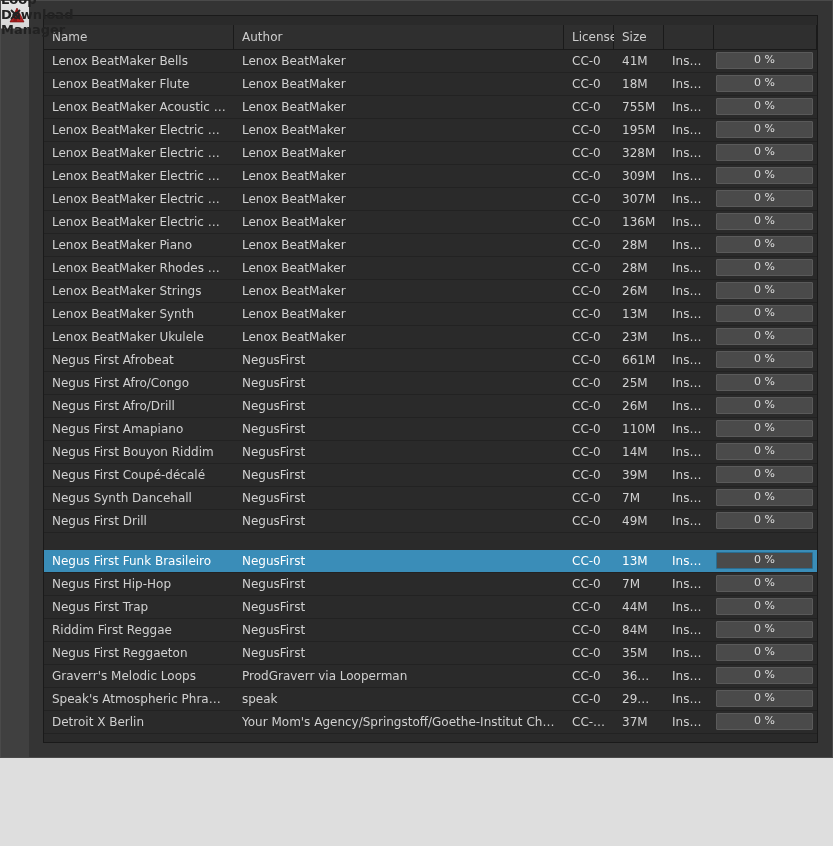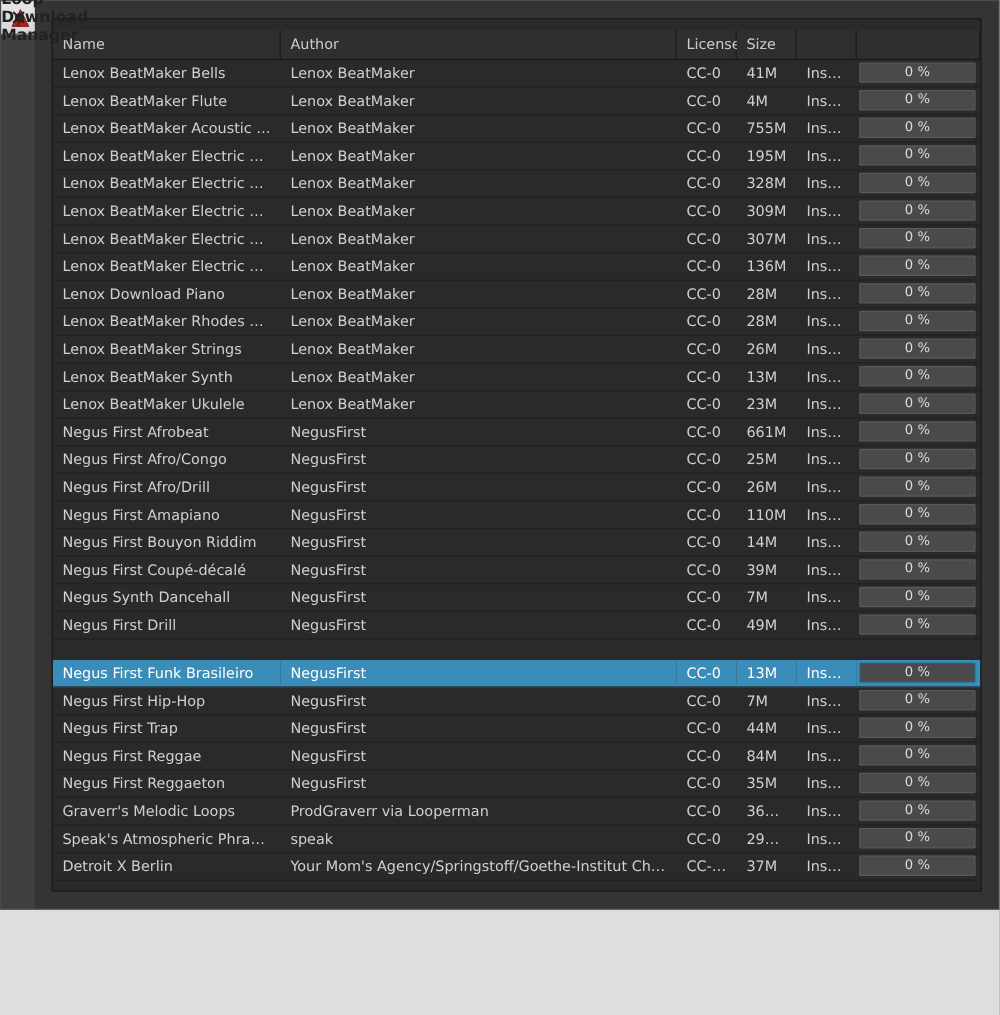--- a/index.html
+++ b/index.html
@@ -139,42 +139,42 @@
       <div class="grid" id="grid">
         <div class="hdr">Name</div>
         <div class="hdr">Author</div>
         <div class="hdr">License</div>
         <div class="hdr">Size</div>
         <div class="hdr"></div>
         <div class="hdr"></div>
       <div class="row"><div class="cell">Lenox BeatMaker Bells</div><div class="cell">Lenox BeatMaker</div><div class="cell">CC-0</div><div class="cell">41M</div><div class="cell">Install</div><div class="cell prog-cell">
               <div class="prog">0 %</div>
             </div></div>
-          <div class="row"><div class="cell">Lenox BeatMaker Flute</div><div class="cell">Lenox BeatMaker</div><div class="cell">CC-0</div><div class="cell">4M</div><div class="cell">Install</div><div class="cell prog-cell">
+          <div class="row"><div class="cell">Lenox BeatMaker Flute</div><div class="cell">Lenox BeatMaker</div><div class="cell">CC-0</div><div class="cell">18M</div><div class="cell">Install</div><div class="cell prog-cell">
               <div class="prog">0 %</div>
             </div></div>
           <div class="row"><div class="cell">Lenox BeatMaker Acoustic Guitar</div><div class="cell">Lenox BeatMaker</div><div class="cell">CC-0</div><div class="cell">755M</div><div class="cell">Install</div><div class="cell prog-cell">
               <div class="prog">0 %</div>
             </div></div>
           <div class="row"><div class="cell">Lenox BeatMaker Electric Guitar 1</div><div class="cell">Lenox BeatMaker</div><div class="cell">CC-0</div><div class="cell">195M</div><div class="cell">Install</div><div class="cell prog-cell">
               <div class="prog">0 %</div>
             </div></div>
           <div class="row"><div class="cell">Lenox BeatMaker Electric Guitar 2</div><div class="cell">Lenox BeatMaker</div><div class="cell">CC-0</div><div class="cell">328M</div><div class="cell">Install</div><div class="cell prog-cell">
               <div class="prog">0 %</div>
             </div></div>
           <div class="row"><div class="cell">Lenox BeatMaker Electric Guitar 3</div><div class="cell">Lenox BeatMaker</div><div class="cell">CC-0</div><div class="cell">309M</div><div class="cell">Install</div><div class="cell prog-cell">
               <div class="prog">0 %</div>
             </div></div>
           <div class="row"><div class="cell">Lenox BeatMaker Electric Guitar 4</div><div class="cell">Lenox BeatMaker</div><div class="cell">CC-0</div><div class="cell">307M</div><div class="cell">Install</div><div class="cell prog-cell">
               <div class="prog">0 %</div>
             </div></div>
           <div class="row"><div class="cell">Lenox BeatMaker Electric Guitar 5</div><div class="cell">Lenox BeatMaker</div><div class="cell">CC-0</div><div class="cell">136M</div><div class="cell">Installed</div><div class="cell prog-cell">
               <div class="prog">0 %</div>
             </div></div>
-          <div class="row"><div class="cell">Lenox Download Piano</div><div class="cell">Lenox BeatMaker</div><div class="cell">CC-0</div><div class="cell">28M</div><div class="cell">Install</div><div class="cell prog-cell">
+          <div class="row"><div class="cell">Lenox BeatMaker Piano</div><div class="cell">Lenox BeatMaker</div><div class="cell">CC-0</div><div class="cell">28M</div><div class="cell">Install</div><div class="cell prog-cell">
               <div class="prog">0 %</div>
             </div></div>
           <div class="row"><div class="cell">Lenox BeatMaker Rhodes Piano</div><div class="cell">Lenox BeatMaker</div><div class="cell">CC-0</div><div class="cell">28M</div><div class="cell">Install</div><div class="cell prog-cell">
               <div class="prog">0 %</div>
             </div></div>
           <div class="row"><div class="cell">Lenox BeatMaker Strings</div><div class="cell">Lenox BeatMaker</div><div class="cell">CC-0</div><div class="cell">26M</div><div class="cell">Install</div><div class="cell prog-cell">
               <div class="prog">0 %</div>
             </div></div>
           <div class="row"><div class="cell">Lenox BeatMaker Synth</div><div class="cell">Lenox BeatMaker</div><div class="cell">CC-0</div><div class="cell">13M</div><div class="cell">Install</div><div class="cell prog-cell">
               <div class="prog">0 %</div>
@@ -208,21 +208,21 @@
             </div></div>
           <div class="row selected"><div class="cell">Negus First Funk Brasileiro</div><div class="cell">NegusFirst</div><div class="cell">CC-0</div><div class="cell">13M</div><div class="cell">Install</div><div class="cell prog-cell">
               <div class="prog">0 %</div>
             </div></div>
           <div class="row"><div class="cell">Negus First Hip-Hop</div><div class="cell">NegusFirst</div><div class="cell">CC-0</div><div class="cell">7M</div><div class="cell">Install</div><div class="cell prog-cell">
               <div class="prog">0 %</div>
             </div></div>
           <div class="row"><div class="cell">Negus First Trap</div><div class="cell">NegusFirst</div><div class="cell">CC-0</div><div class="cell">44M</div><div class="cell">Install</div><div class="cell prog-cell">
               <div class="prog">0 %</div>
             </div></div>
-          <div class="row"><div class="cell">Negus First Reggae</div><div class="cell">NegusFirst</div><div class="cell">CC-0</div><div class="cell">84M</div><div class="cell">Install</div><div class="cell prog-cell">
+          <div class="row"><div class="cell">Riddim First Reggae</div><div class="cell">NegusFirst</div><div class="cell">CC-0</div><div class="cell">84M</div><div class="cell">Install</div><div class="cell prog-cell">
               <div class="prog">0 %</div>
             </div></div>
           <div class="row"><div class="cell">Negus First Reggaeton</div><div class="cell">NegusFirst</div><div class="cell">CC-0</div><div class="cell">35M</div><div class="cell">Install</div><div class="cell prog-cell">
               <div class="prog">0 %</div>
             </div></div>
           <div class="row"><div class="cell">Graverr's Melodic Loops</div><div class="cell">ProdGraverr via Looperman</div><div class="cell">CC-0</div><div class="cell">366MB</div><div class="cell">Install</div><div class="cell prog-cell">
               <div class="prog">0 %</div>
             </div></div>
           <div class="row"><div class="cell">Speak's Atmospheric Phrases</div><div class="cell">speak</div><div class="cell">CC-0</div><div class="cell">291MB</div><div class="cell">Install</div><div class="cell prog-cell">
               <div class="prog">0 %</div>

